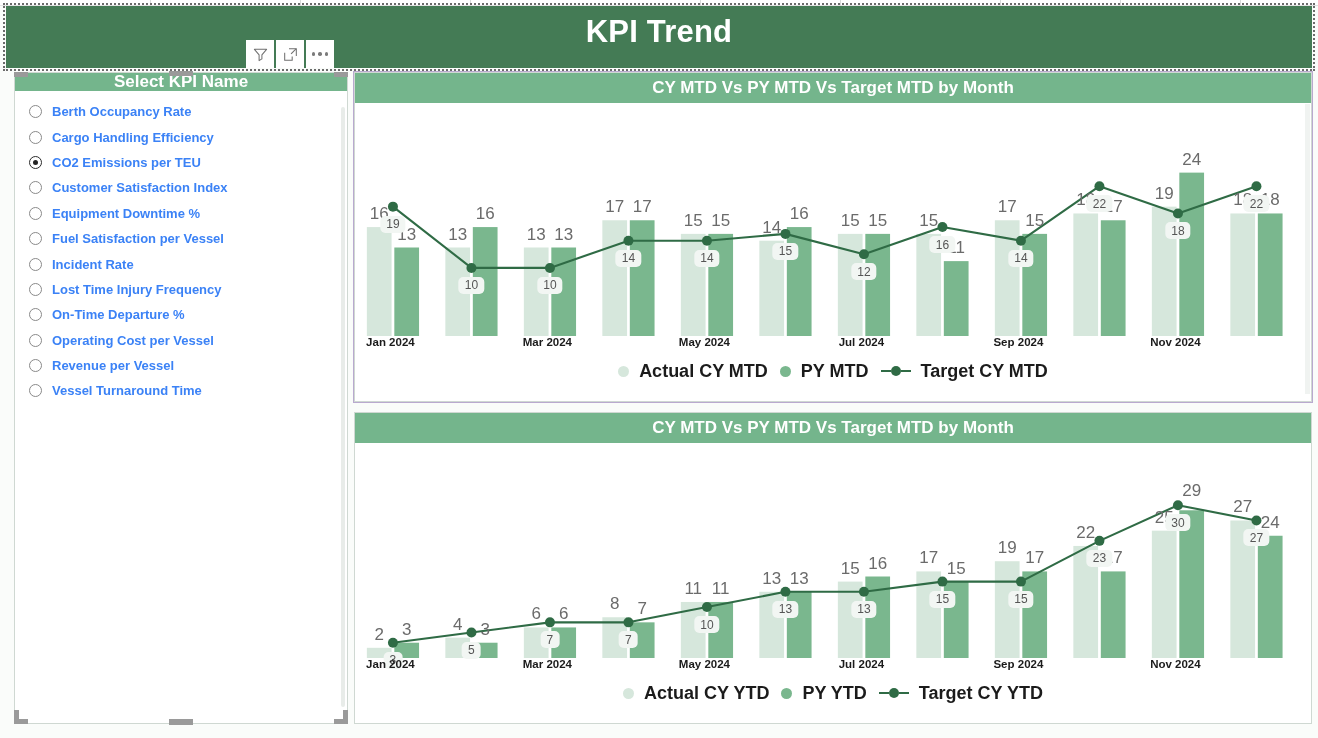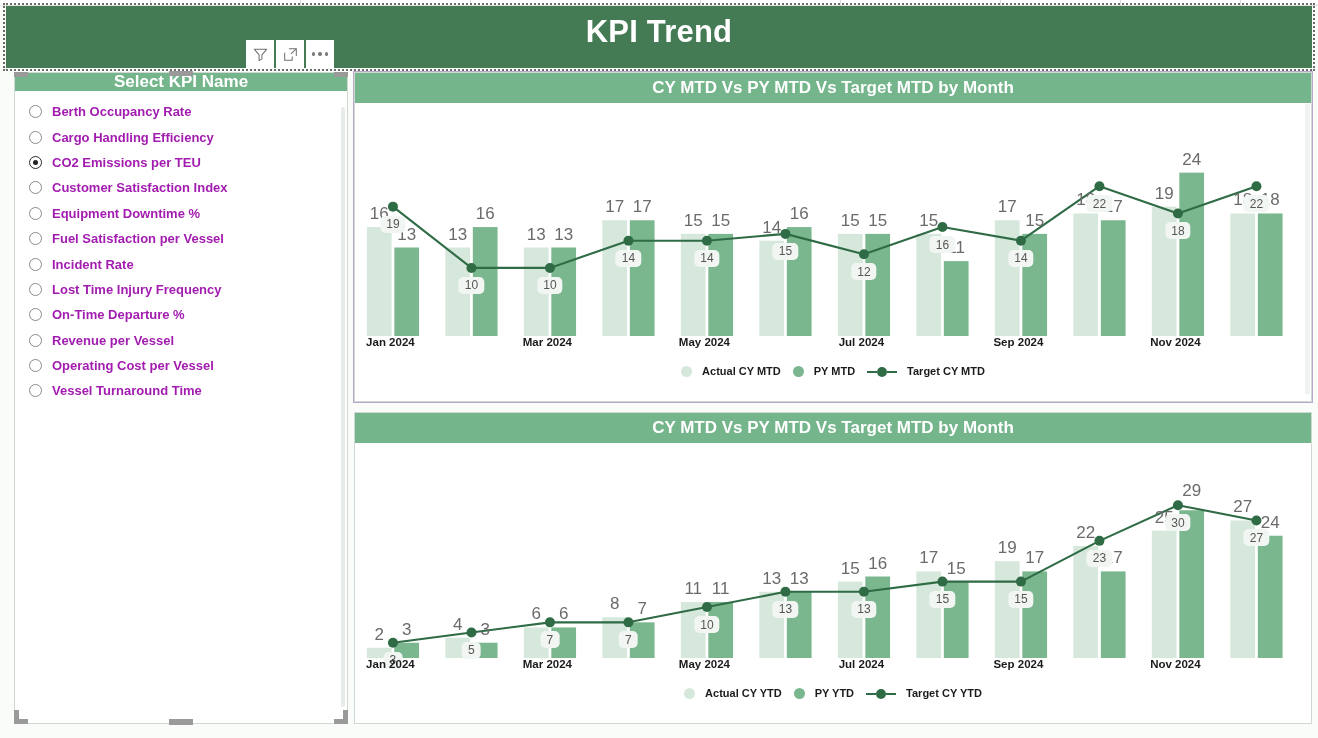--- a/index.html
+++ b/index.html
@@ -37,21 +37,21 @@
   .slicer-title { height:18px; background:#74B58C; color:#ffffff; font-size:17px;
                   font-weight:bold; display:flex; align-items:center;
                   justify-content:center; }
   .slicer-list { padding:8px 0 0 14px; }
   .slicer-item { display:flex; align-items:center; height:25.4px; cursor:pointer; }
   .radio { width:13px; height:13px; border:1.4px solid #8a8a8a; border-radius:50%;
            background:#fff; flex:0 0 auto; margin-right:10px; position:relative; }
   .radio.on { border-color:#2b2b2b; }
   .radio.on::after { content:""; position:absolute; left:2.6px; top:2.6px;
                      width:5.6px; height:5.6px; border-radius:50%; background:#232323; }
-  .slicer-label { font-size:13px; font-weight:bold; color:#a21caf; white-space:nowrap; }
+  .slicer-label { font-size:13px; font-weight:bold; color:#3b82f6; white-space:nowrap; }
 
   
   .sl-handle { position:absolute; background:#9a9a9a; }
   .h-bl { left:-1px; bottom:-1px; width:14px; height:5px; }
   .h-bl2{ left:-1px; bottom:-1px; width:5px; height:14px; }
   .h-br { right:-1px; bottom:-1px; width:14px; height:5px; }
   .h-br2{ right:-1px; bottom:-1px; width:5px; height:14px; }
   .h-bc { left:50%; margin-left:-12px; bottom:-2px; width:24px; height:6px; }
   .h-tl { left:-1px; top:-1px; width:14px; height:5px; }
   .h-tc { left:50%; margin-left:-12px; top:-2px; width:24px; height:5px; }
@@ -82,21 +82,21 @@
   
   .vlab { position:absolute; font-size:17px; color:#6b6b6b;
           transform:translate(-50%,-100%); white-space:nowrap; }
   .tlab { position:absolute; font-size:12px; color:#555555; background:#f2f6f3;
           border-radius:5px; padding:1.5px 6px; transform:translate(-50%,0);
           white-space:nowrap; }
 
   
   .legend { height:26px; display:flex; align-items:center; justify-content:center;
             gap:12px; }
-  .lg { display:flex; align-items:flex-end; gap:10px; font-size:11px;
+  .lg { display:flex; align-items:center; gap:10px; font-size:18px;
         font-weight:bold; color:#1b1b1b; }
   .sw { width:11px; height:11px; border-radius:50%; display:block; }
   .lgline { display:flex; align-items:center; }
   .lgline .bar { width:10px; height:2.5px; background:#2F6B45; display:block; }
   .lgline .dot { width:10px; height:10px; border-radius:50%; background:#2F6B45;
                  display:block; }
 
   .p-scroll { position:absolute; right:1px; top:31px; width:5px; height:290px;
               background:#f0f3f1; }
 </style>
@@ -177,25 +177,25 @@
         <div class="slicer-item">
           <span class="radio"></span>
           <span class="slicer-label">Lost Time Injury Frequency</span>
         </div>
         <div class="slicer-item">
           <span class="radio"></span>
           <span class="slicer-label">On-Time Departure %</span>
         </div>
         <div class="slicer-item">
           <span class="radio"></span>
+          <span class="slicer-label">Operating Cost per Vessel</span>
+        </div>
+        <div class="slicer-item">
+          <span class="radio"></span>
           <span class="slicer-label">Revenue per Vessel</span>
-        </div>
-        <div class="slicer-item">
-          <span class="radio"></span>
-          <span class="slicer-label">Operating Cost per Vessel</span>
         </div>
         <div class="slicer-item">
           <span class="radio"></span>
           <span class="slicer-label">Vessel Turnaround Time</span>
         </div>
       </div>
     <div class="sl-scroll"></div>
     <span class="sl-handle h-tl"></span>
     <span class="sl-handle h-tc"></span>
     <span class="sl-handle h-tr"></span>

